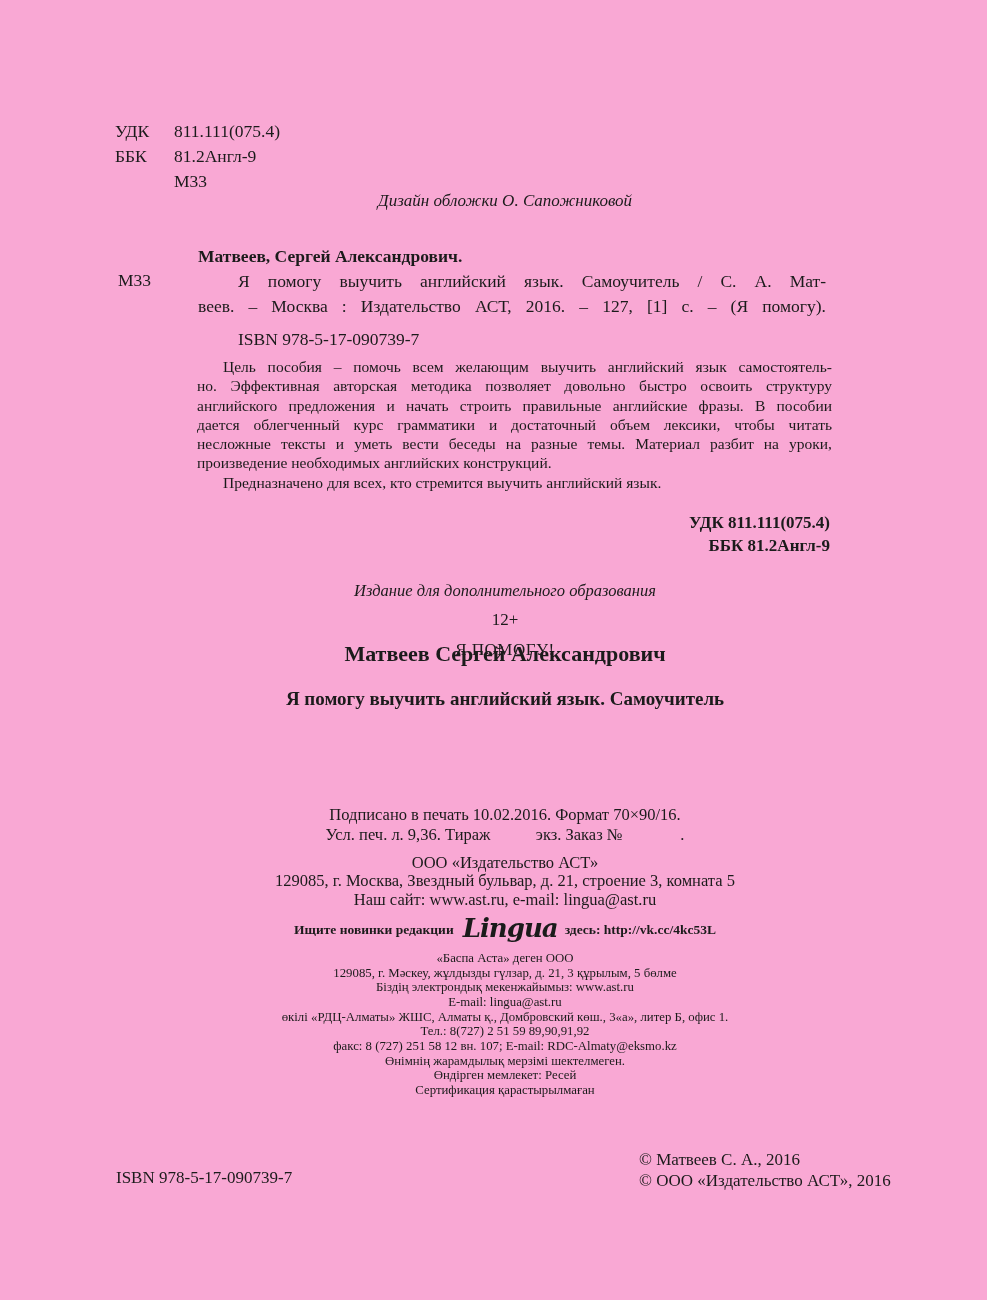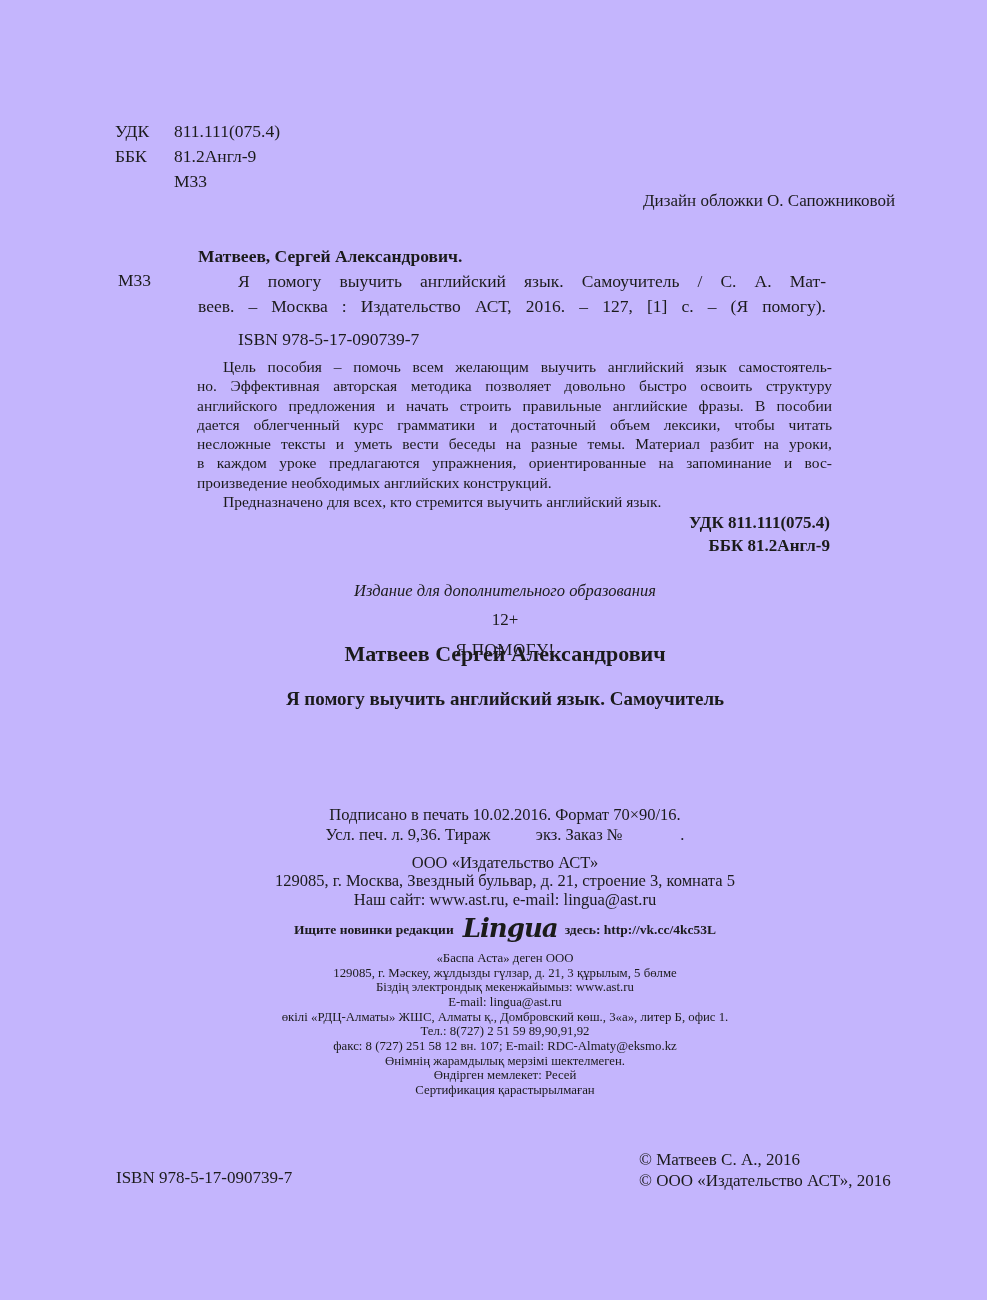--- a/index.html
+++ b/index.html
@@ -1,34 +1,34 @@
 <!DOCTYPE html>
 <html><head>
 <meta charset="utf-8">
 <style>
   html,body{margin:0;padding:0;background:#e8e8e8;}
   .page{
     position:relative;
     width:987px;height:1300px;
-    background:#c4b5fd;
+    background:#f9a8d4;
     color:#1b1b1b;
     font-family:"Liberation Serif","DejaVu Serif",serif;
     overflow:hidden;
     margin:0 auto;
   }
   .abs{position:absolute;}
 
   
   .top-codes{left:115px;top:119px;font-size:17.5px;line-height:25px;}
   .code-row{white-space:nowrap;}
   .code-label{display:inline-block;width:59px;}
 
   
-  .design-credit{left:115px;top:191px;width:780px;text-align:right;
-    font-size:17px;}
+  .design-credit{left:115px;top:191px;width:780px;text-align:center;
+    font-style:italic;font-size:17px;}
 
   
   .bib-margin-code{left:118px;top:270px;font-size:17.5px;}
   .bib-block{left:198px;top:244px;width:628px;font-size:17.5px;line-height:25px;}
   .bib-author{font-weight:bold;font-family:Liberation Serif, serif;}
   .just{text-align:justify;text-align-last:justify;}
   .indent40{margin-left:40px;}
   .isbn-top{left:238px;top:329px;font-size:17.5px;}
 
   
@@ -92,21 +92,20 @@
     <div class="just">веев. – Москва : Издательство АСТ, 2016. – 127, [1] с. – (Я помогу).</div>
   </div>
   <div class="abs isbn-top">ISBN 978-5-17-090739-7</div>
 
   <div class="abs annotation">
     <div class="just ann-indent">Цель пособия – помочь всем желающим выучить английский язык самостоятель-</div>
     <div class="just">но. Эффективная авторская методика позволяет довольно быстро освоить структуру</div>
     <div class="just">английского предложения и начать строить правильные английские фразы. В пособии</div>
     <div class="just">дается облегченный курс грамматики и достаточный объем лексики, чтобы читать</div>
     <div class="just">несложные тексты и уметь вести беседы на разные темы. Материал разбит на уроки,</div>
-    <div class="just">в каждом уроке предлагаются упражнения, ориентированные на запоминание и вос-</div>
     <div>произведение необходимых английских конструкций.</div>
     <div class="ann-indent">Предназначено для всех, кто стремится выучить английский язык.</div>
   </div>
 
   <div class="abs codes-right">
     <div>УДК 811.111(075.4)</div>
     <div>ББК 81.2Англ-9</div>
   </div>
 
   <div class="abs centered edition-category">Издание для дополнительного образования</div>

